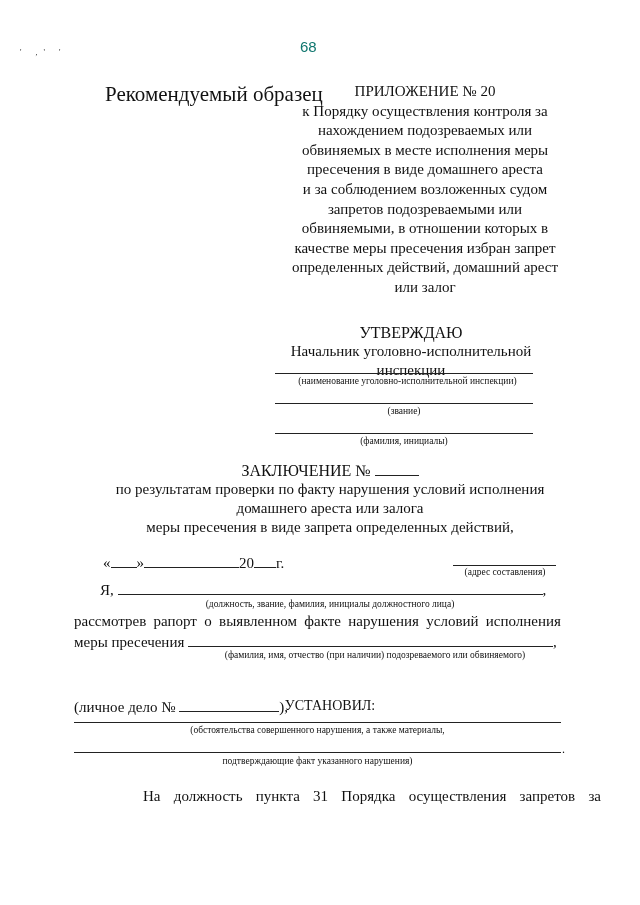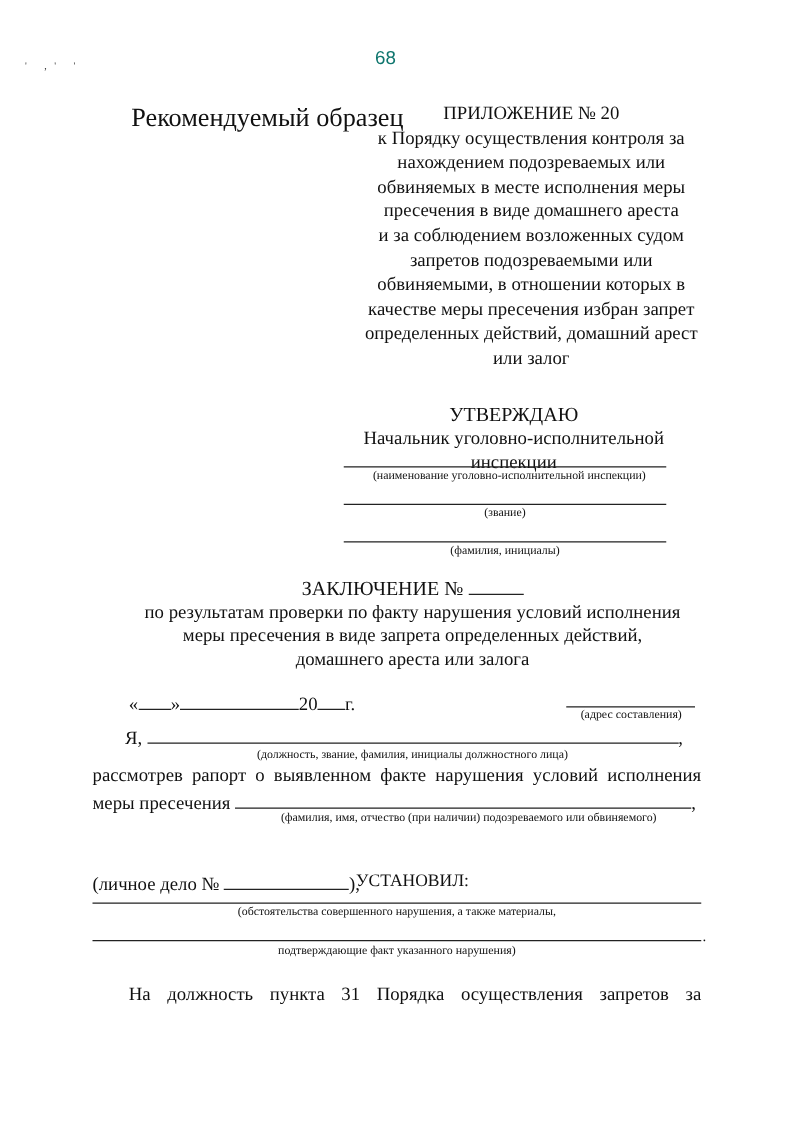--- a/index.html
+++ b/index.html
@@ -12,21 +12,21 @@
   .appx { left: 270px; width: 310px; top: 82px; text-align: center; font-size: 15px; line-height: 19.6px; }
   .approve { left: 262px; width: 298px; top: 305px; text-align: center; font-size: 15px; line-height: 19px; margin-top: 18px; }
   .approve .title { font-size: 16px; }
   .sigline { left: 275px; width: 258px; height: 0; border-top: 1px solid #222; }
   .cap { font-size: 9.5px; text-align: center; }
   .conc { left: 60px; width: 540px; top: 461px; text-align: center; font-size: 15px; line-height: 19px; }
   .conc .t { font-size: 16px; }
   .fill { display: inline-block; border-bottom: 1px solid #222; height: 14px; vertical-align: baseline; }
   .line { font-size: 15px; }
   .body-par { font-size: 15px; }
-  .just { display: flex; justify-content: space-between; }
+  .just { display: flex; justify-content: space-between; margin-left: 40px; }
 </style>
 </head>
 <body>
 
 <div class="abs page-num">68</div>
 <div class="abs dots">' ,' '</div>
 
 <div class="abs reco">Рекомендуемый образец</div>
 
 <div class="abs appx">
@@ -55,22 +55,22 @@
 <div class="abs cap" style="left:275px;width:258px;top:406px;">(звание)</div>
 <div class="abs sigline" style="top:433px;"><span></span></div>
 <div class="abs cap" style="left:275px;width:258px;top:436px;">(фамилия, инициалы)</div>
 
 <div class="abs conc">
   <div class="t">
     <span>ЗАКЛЮЧЕНИЕ №</span>
     <span class="fill" style="width:44px;"></span>
   </div>
   <div>по результатам проверки по факту нарушения условий исполнения</div>
+  <div>домашнего ареста или залога</div>
   <div>меры пресечения в виде запрета определенных действий,</div>
-  <div>домашнего ареста или залога</div>
 </div>
 
 <div class="abs line" style="left:103px;top:553px;">
   <span>«</span><span class="fill" style="width:26px;"></span><span>»</span><span class="fill" style="width:95px;"></span><span>20</span><span class="fill" style="width:22px;"></span><span>г.</span>
 </div>
 <div class="abs" style="left:453px;top:565px;width:103px;border-top:1px solid #222;"><span></span></div>
 <div class="abs cap" style="left:450px;width:110px;top:567px;">(адрес составления)</div>
 
 <div class="abs line" style="left:100px;top:580px;width:460px;">
   <span>Я,</span>

